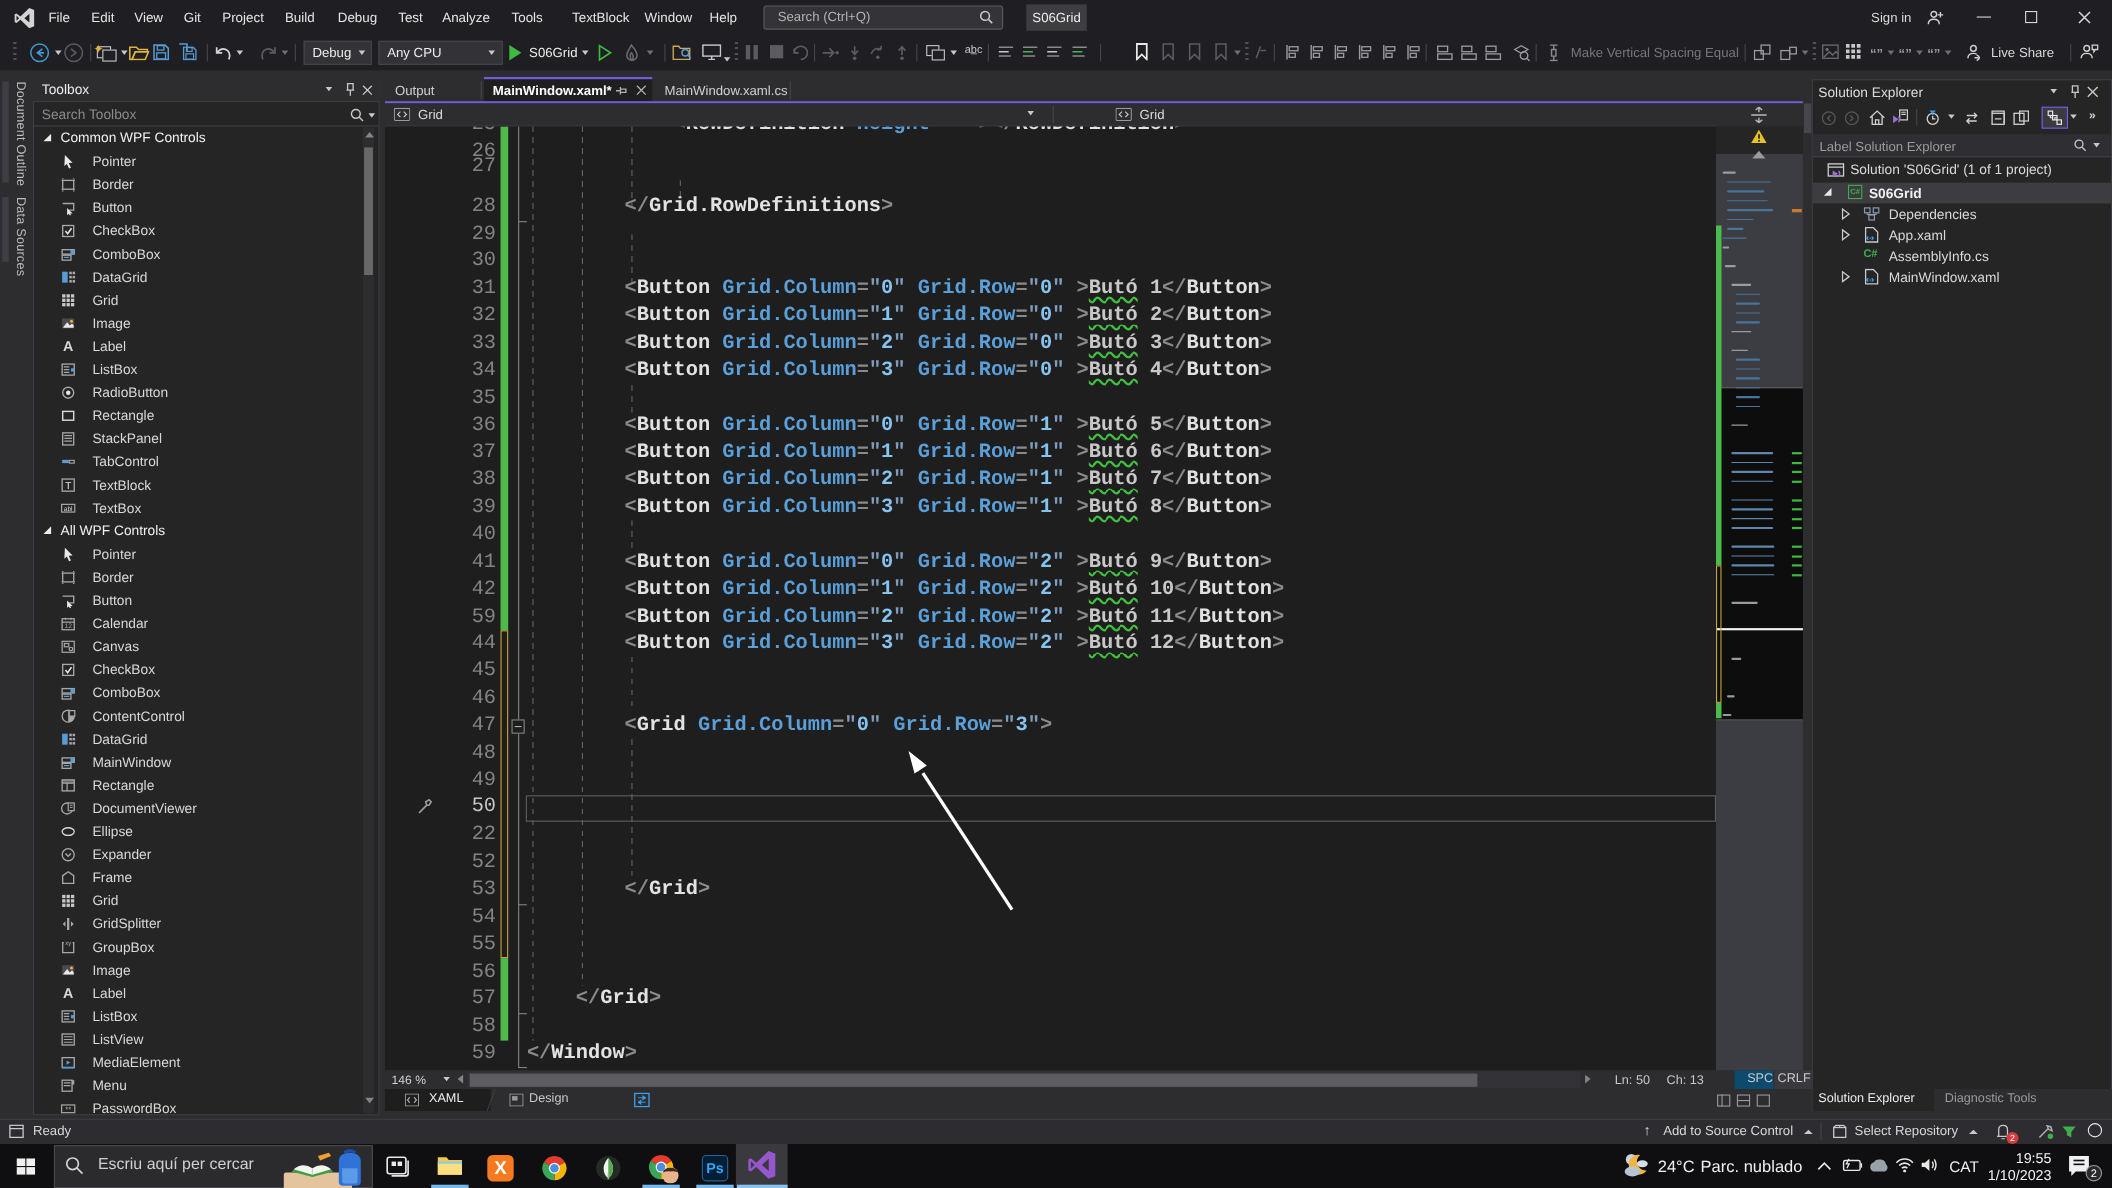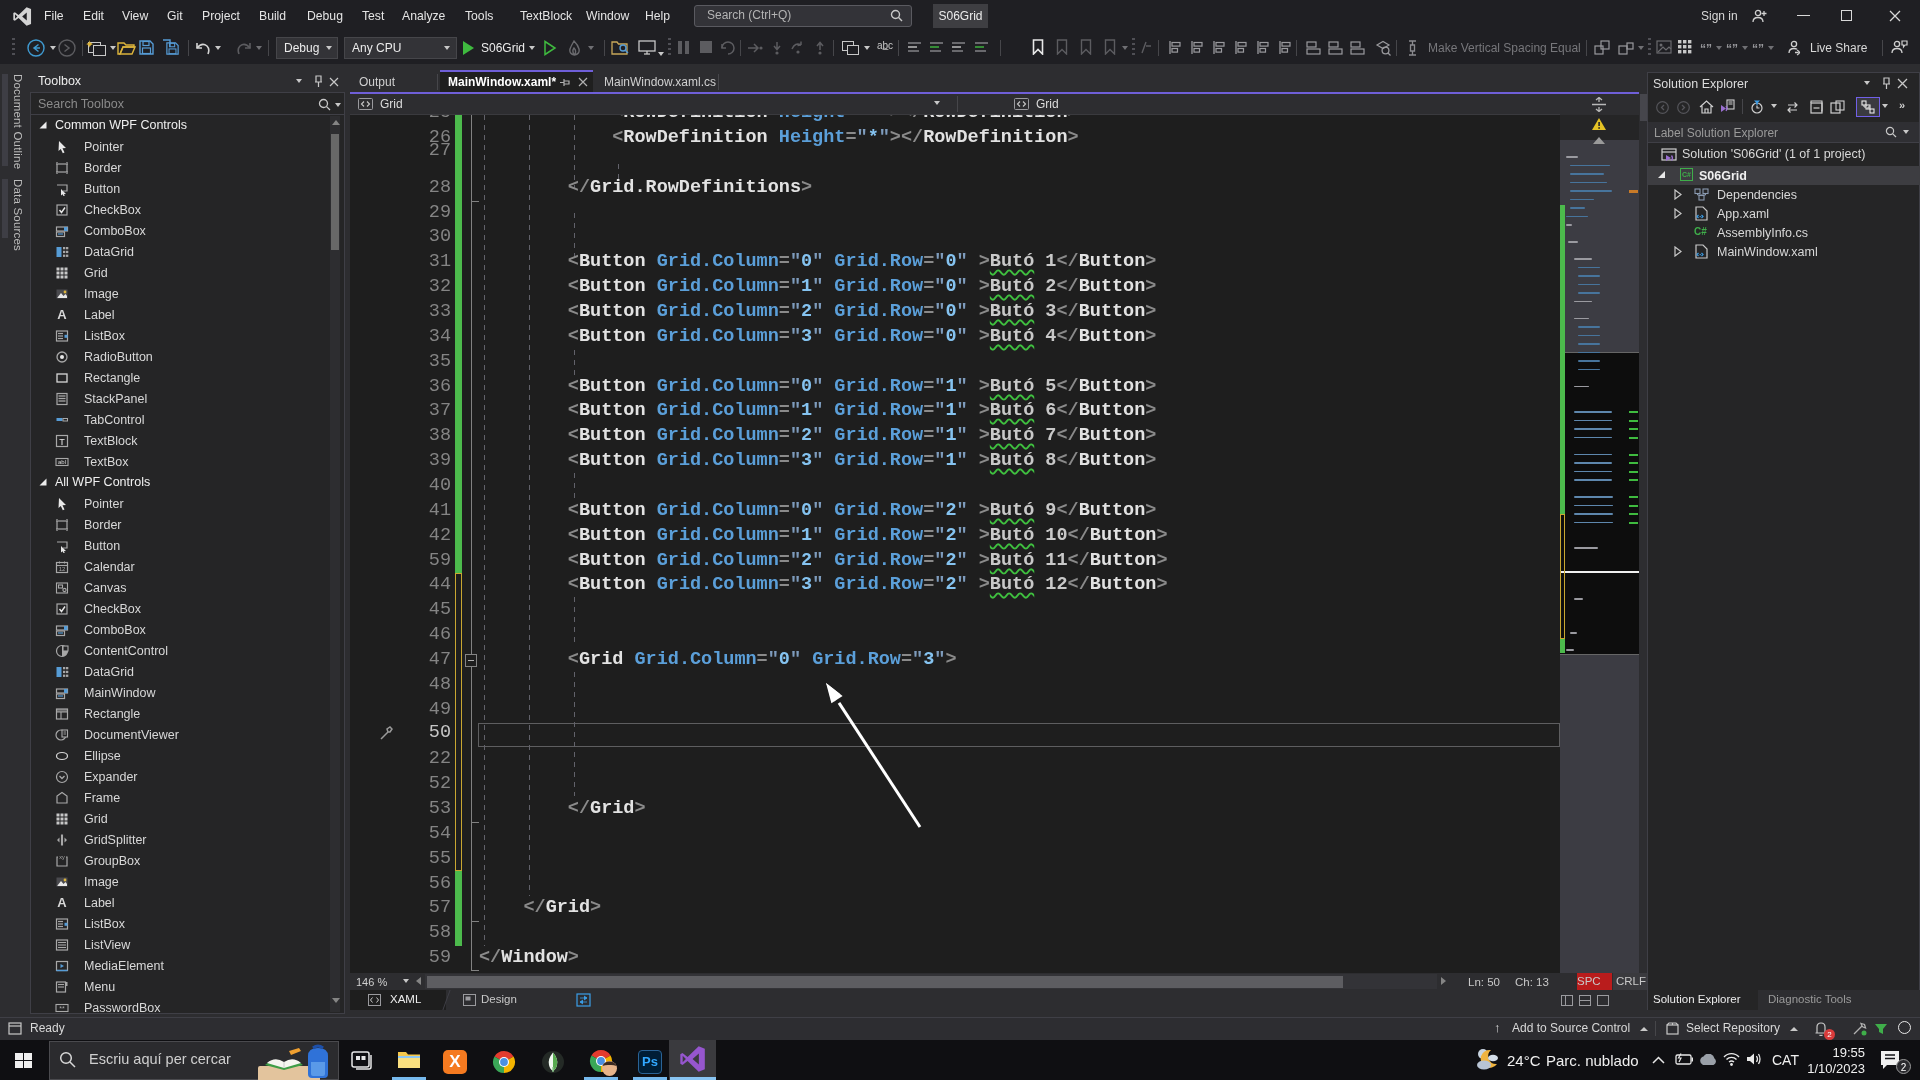--- a/index.html
+++ b/index.html
@@ -720,21 +720,20 @@
 <div class="a" style="left:105px;top:458.70000000000005px;width:7px;height:297.5px;border:1.2px solid #c8a631"></div>
 <div class="a" style="left:105px;top:756.2px;width:7px;height:75.69999999999993px;background:#4cba4c"></div>
 <div class="a" style="left:114.5px;top:539.5px;width:12.5px;height:12.5px;border:1px solid #848484;background:#1e1e1e"></div>
 <div class="a" style="left:117.5px;top:545.3px;width:6.5px;height:1.2px;background:#b0b0b0"></div>
 <svg class="a" style="left:28px;top:611.5px" width="16" height="16" viewBox="0 0 16 16">
       <path d="M3 13 L10 6 M10 6 L9 3 L12 1 L14 3 L12 6 Z" stroke="#9a9a9a" stroke-width="1.5" fill="none"></path>
     </svg>
 <div class="lnum" style="left:41px;top:-13.299999999999997px;color:#848484">25</div>
 <div class="codeln" style="left:129px;top:-13.299999999999997px">            <span class="dl">&lt;</span><span class="el">RowDefinition</span> <span class="at">Height</span><span class="dl">=</span><span class="qt">"</span><span class="vl">*</span><span class="qt">"</span><span class="dl">&gt;&lt;/</span><span class="el">RowDefinition</span><span class="dl">&gt;</span></div>
 <div class="lnum" style="left:41px;top:11.550000000000011px;color:#848484">26</div>
-<div class="codeln" style="left:129px;top:11.550000000000011px">            <span class="dl">&lt;</span><span class="el">RowDefinition</span> <span class="at">Height</span><span class="dl">=</span><span class="qt">"</span><span class="vl">*</span><span class="qt">"</span><span class="dl">&gt;&lt;/</span><span class="el">RowDefinition</span><span class="dl">&gt;</span></div>
 <div class="lnum" style="left:41px;top:24px;color:#848484">27</div>
 <div class="lnum" style="left:41px;top:61.25px;color:#848484">28</div>
 <div class="codeln" style="left:129px;top:61.25px">        <span class="dl">&lt;/</span><span class="el">Grid.RowDefinitions</span><span class="dl">&gt;</span></div>
 <div class="lnum" style="left:41px;top:86.10000000000002px;color:#848484">29</div>
 <div class="lnum" style="left:41px;top:110.94999999999999px;color:#848484">30</div>
 <div class="lnum" style="left:41px;top:135.8px;color:#848484">31</div>
 <div class="codeln" style="left:129px;top:135.8px">        <span class="dl">&lt;</span><span class="el">Button</span> <span class="at">Grid.Column</span><span class="dl">=</span><span class="qt">"</span><span class="vl">0</span><span class="qt">"</span> <span class="at">Grid.Row</span><span class="dl">=</span><span class="qt">"</span><span class="vl">0</span><span class="qt">"</span> <span class="dl">&gt;</span><span class="tx"><span class="sq">Butó</span> 1</span><span class="dl">&lt;/</span><span class="el">Button</span><span class="dl">&gt;</span></div>
 <div class="lnum" style="left:41px;top:160.65000000000003px;color:#848484">32</div>
 <div class="codeln" style="left:129px;top:160.65000000000003px">        <span class="dl">&lt;</span><span class="el">Button</span> <span class="at">Grid.Column</span><span class="dl">=</span><span class="qt">"</span><span class="vl">1</span><span class="qt">"</span> <span class="at">Grid.Row</span><span class="dl">=</span><span class="qt">"</span><span class="vl">0</span><span class="qt">"</span> <span class="dl">&gt;</span><span class="tx"><span class="sq">Butó</span> 2</span><span class="dl">&lt;/</span><span class="el">Button</span><span class="dl">&gt;</span></div>
 <div class="lnum" style="left:41px;top:185.5px;color:#848484">33</div>
@@ -781,21 +780,21 @@
 </div>
 <div class="a" style="left:350px;top:973px;width:1298px;height:17px;background:#2d2d30"></div>
 <div class="a" style="left:356px;top:976px;font-size:11px;color:#d0d0d0">146 %</div>
 <div class="car" style="left:403px;top:979px"></div>
 <div class="a" style="left:416px;top:977px;width:0;height:0;border-top:4px solid transparent;border-bottom:4px solid transparent;border-right:5px solid #848484"></div>
 <div class="a" style="left:425px;top:974px;width:1012px;height:15px;background:#333337"></div>
 <div class="a" style="left:427px;top:975.5px;width:916px;height:12px;background:#5d5d61"></div>
 <div class="a" style="left:1441px;top:977px;width:0;height:0;border-top:4px solid transparent;border-bottom:4px solid transparent;border-left:5px solid #848484"></div>
 <div class="a" style="left:1468px;top:976px;font-size:11.5px;color:#c8c8c8">Ln: 50</div>
 <div class="a" style="left:1515px;top:976px;font-size:11.5px;color:#c8c8c8">Ch: 13</div>
-<div class="a" style="left:1577px;top:973px;width:35px;height:17px;background:#b91c1c;color:#c8c8c8;font-size:11.5px;text-align:left;line-height:17px">SPC</div>
+<div class="a" style="left:1577px;top:973px;width:35px;height:17px;background:#0c4a6e;color:#c8c8c8;font-size:11.5px;text-align:right;line-height:17px">SPC</div>
 <div class="a" style="left:1613px;top:973px;width:36px;height:17px;background:#3a3a3e;color:#c8c8c8;font-size:11.5px;text-align:center;line-height:17px">CRLF</div>
 <div class="a" style="left:350px;top:990px;width:1298px;height:20px;background:#2d2d30"></div>
 <div class="a" style="left:350px;top:990px;width:96px;height:20px;background:#1e1e1e"></div>
 <svg class="a" style="left:368px;top:994px" width="13" height="12" viewBox="0 0 13 12">
     <rect x="0.5" y="0.5" width="12" height="11" fill="none" stroke="#9a9a9e" stroke-width="1"></rect>
     <path d="M4.5 3.5 L2.5 6 L4.5 8.5 M8.5 3.5 L10.5 6 L8.5 8.5" fill="none" stroke="#c8c8c8" stroke-width="1"></path>
   </svg>
 <div class="a" style="left:390px;top:993px;font-size:11.5px;color:#ececec">XAML</div>
 <div class="a" style="left:446px;top:990px;width:1px;height:20px;background:#3f3f46;transform:skewX(-20deg)"></div>
 <svg class="a" style="left:463px;top:994px" width="13" height="12" viewBox="0 0 13 12">

